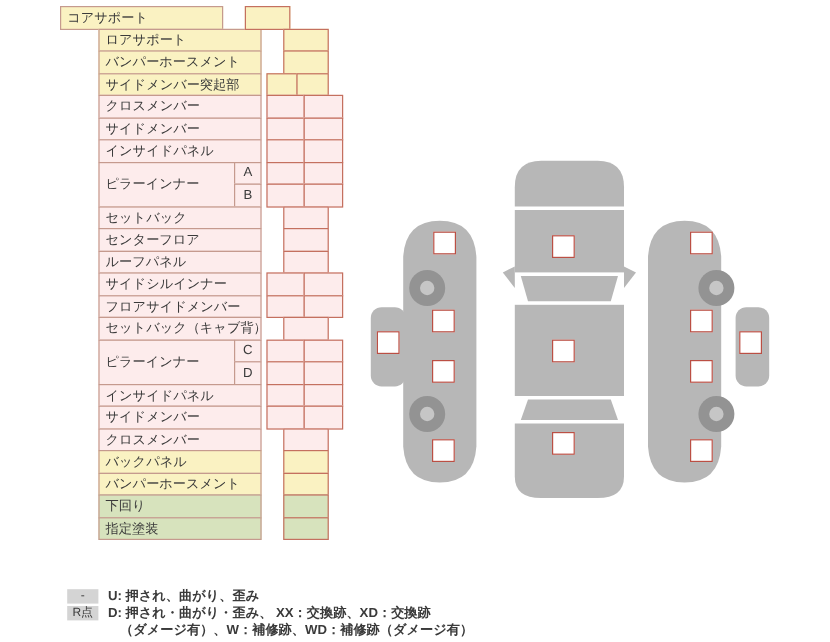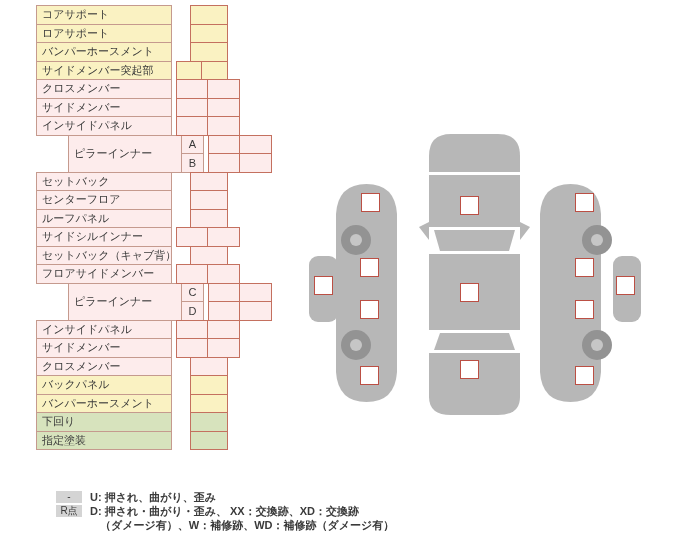--- a/index.html
+++ b/index.html
@@ -2,23 +2,23 @@
 <html><head>
 <meta charset="utf-8">
 <style>
   html,body{margin:0;padding:0;background:#fff;}
   .page{
     position:relative;width:692px;height:535px;background:#ffffff;
     font-family:"Liberation Sans","DejaVu Sans",sans-serif;
     font-size:11px;color:#3a3a3a;overflow:hidden;
   }
   
-  .frame-table{position:absolute;left:36px;top:5px;}
+  .frame-table{position:absolute;left:50px;top:5px;}
   .trow{display:flex;height:19.5px;}
-  .trow + .trow{margin-top:-1px;}
+  .trow + .trow{margin-top:-1px;justify-content:flex-end;}
   .trow.pair{height:38px;}
   .lbl{
     width:136px;box-sizing:border-box;border:1px solid #c59a8e;
     display:flex;align-items:center;padding-left:5px;white-space:nowrap;overflow:hidden;
   }
   .lbl.main{width:114px;height:100%;margin-left:32px;}
   .subcol{width:23px;margin-left:-1px;display:flex;flex-direction:column;}
   .sub{
     height:19.5px;box-sizing:border-box;border:1px solid #c59a8e;
     display:flex;align-items:center;justify-content:center;
@@ -159,32 +159,32 @@
 
     <div class="trow">
       <div class="lbl p">サイドシルインナー</div>
       <div class="strip">
         <div class="cell d1 p"></div>
         <div class="cell d2 p"></div>
       </div>
     </div>
 
     <div class="trow">
+      <div class="lbl p">フロアサイドメンバー</div>
+      <div class="strip">
+        <div class="cell d1 p"></div>
+        <div class="cell d2 p"></div>
+      </div>
+    </div>
+
+    <div class="trow">
       <div class="lbl p">セットバック（キャブ背）</div>
       <div class="strip">
           <div class="cell single p"></div>
         </div>
-    </div>
-
-    <div class="trow">
-      <div class="lbl p">フロアサイドメンバー</div>
-      <div class="strip">
-        <div class="cell d1 p"></div>
-        <div class="cell d2 p"></div>
-      </div>
     </div>
 
     <div class="trow pair">
       <div class="lbl p main">ピラーインナー</div>
       <div class="subcol">
         <div class="sub p">C</div>
         <div class="sub p">D</div>
       </div>
       <div class="stripcol">
         <div class="strip">

